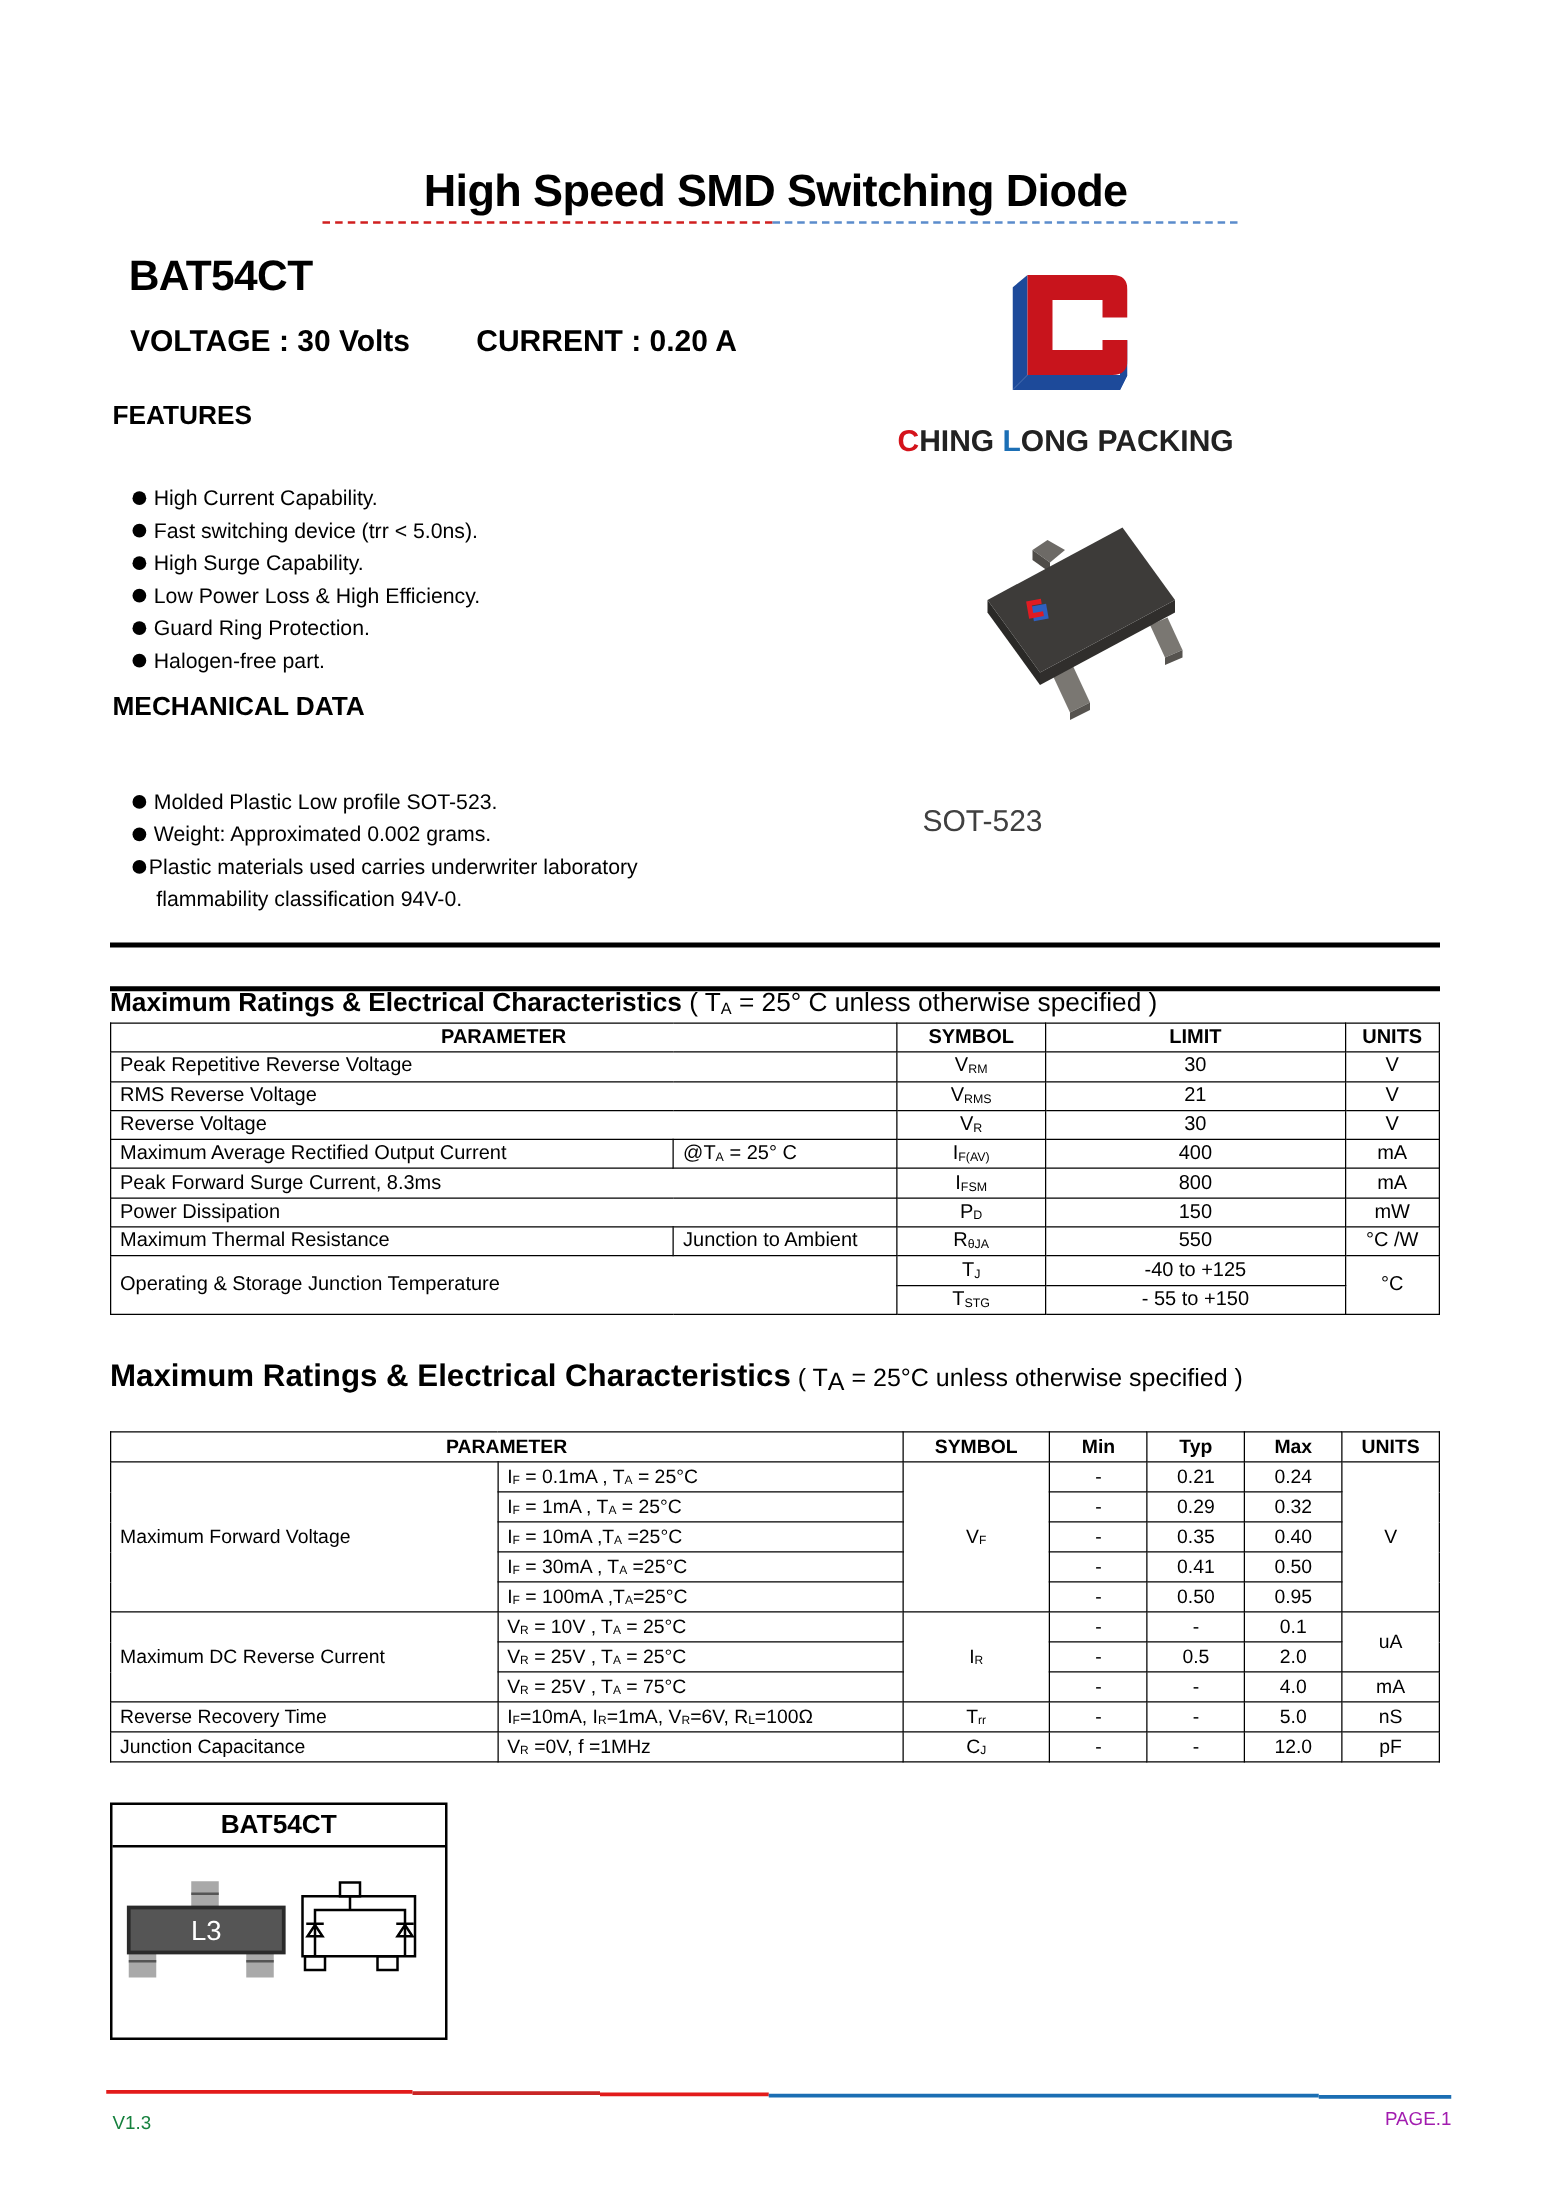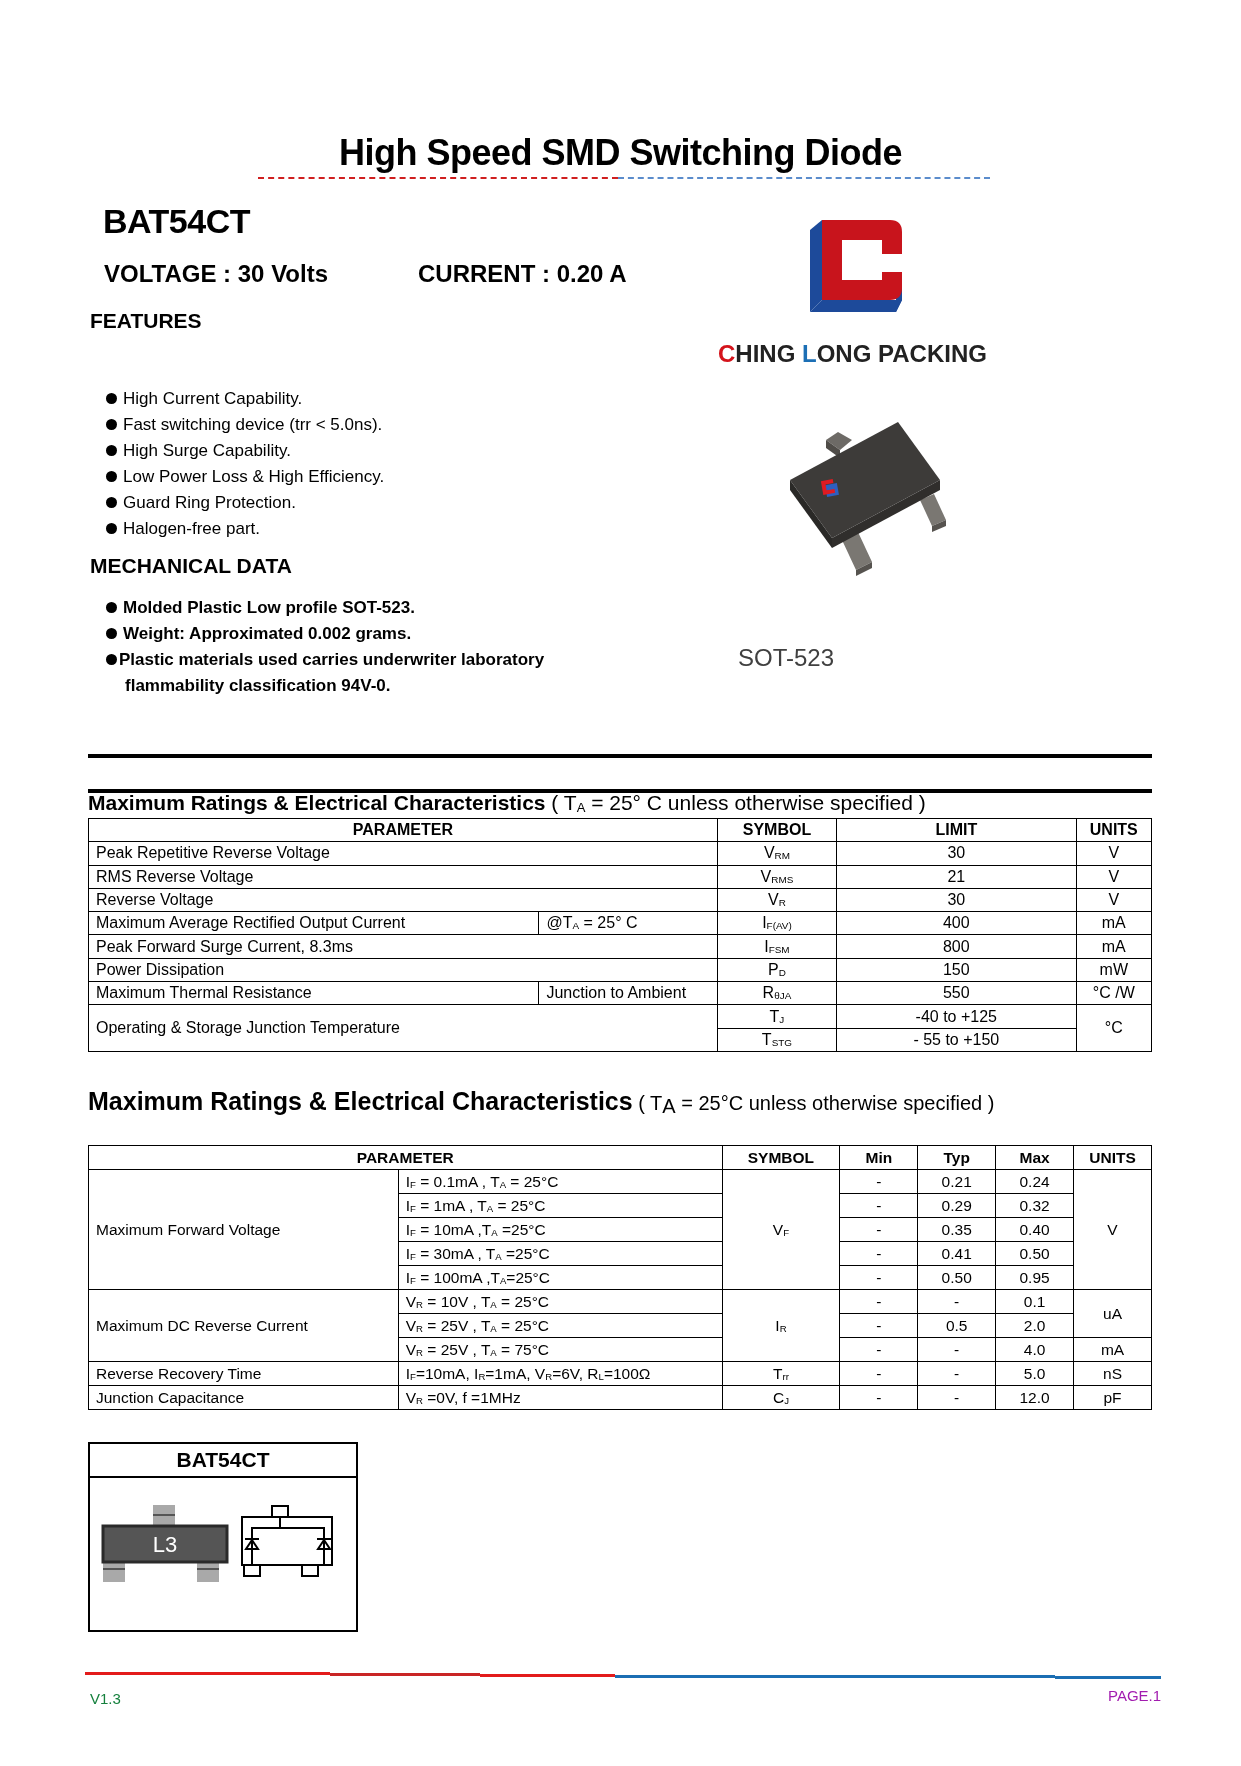--- a/index.html
+++ b/index.html
@@ -9,21 +9,21 @@
   .cond { font-family:"Liberation Sans Narrow","Liberation Sans", sans-serif; }
 
   .doc-title { left:0; width:1241px; top:132px; text-align:center; font-size:36px; font-weight:bold; letter-spacing:-0.5px; }
   .title-rule { top:177px; height:0; }
   .title-rule.red { left:258px; width:360px; border-top:2px dashed #d01f1f; }
   .title-rule.blue { left:618px; width:372px; border-top:2px dashed #5b8ccc; }
 
   .part-no { left:103px; top:202px; font-size:34px; font-weight:bold; letter-spacing:-0.5px; }
   .rating { top:260px; font-size:24px; font-weight:bold; }
   .rating.volt { left:104px; }
-  .rating.curr { left:381px;margin-left:37px; }
+  .rating.curr { left:381px; }
 
   .section-h { left:90px; font-size:21px; font-weight:bold; }
   .bullets { left:90px; font-size:17px; line-height:26px; margin:16px; padding:0; list-style:none; }
   .bullets li { display:flex; align-items:flex-start; }
   .bullets .dot { display:inline-block; width:11px; height:11px; border-radius:50%; background:#000; margin:7px 6px 0 0; flex:none; }
   .bullets .indent { padding-left:19px;align-items:center; }
 
   .logo { left:810px; top:216px; width:92px; height:96px; }
   .brand { left:718px; top:340px; font-size:24px; font-weight:bold; color:#222; }
   .brand .r { color:#d4131b; }
@@ -73,21 +73,21 @@
 <svg class="abs logo" viewBox="0 0 92 96">
   <polygon points="0,14 12,4 12,84 0,96" fill="#1d4a9a"></polygon>
   <polygon points="0,96 12,84 92,84 86,96" fill="#1d4a9a"></polygon>
   <polygon points="86,96 92,84 92,56 86,62" fill="#1d4a9a"></polygon>
   <path d="M12,4 H80 Q92,4 92,16 V38 H72 V24 H32 V64 H72 V56 H92 V72 Q92,84 80,84 H12 Z" fill="#c8141c"></path>
 </svg>
 <div class="abs brand">
   <span class="r">C</span><span>HING </span><span class="b">L</span><span>ONG PACKING</span>
 </div>
 
-<div class="abs section-h" style="top:309px;">FEATURES</div>
+<div class="abs section-h" style="top:321px;">FEATURES</div>
 <ul class="abs bullets" style="top:370px;">
   <li>
       <span class="dot"></span>
       <span>High Current Capability.</span>
     </li>
   <li>
       <span class="dot"></span>
       <span>Fast switching device (trr &lt; 5.0ns).</span>
     </li>
   <li>
@@ -102,21 +102,21 @@
       <span class="dot"></span>
       <span>Guard Ring Protection.</span>
     </li>
   <li>
       <span class="dot"></span>
       <span>Halogen-free part.</span>
     </li>
 </ul>
 
 <div class="abs section-h" style="top:554px;">MECHANICAL DATA</div>
-<ul class="abs bullets" style="top:579px;font-weight:bold;">
+<ul class="abs bullets" style="top:613px;">
   <li>
       <span class="dot"></span>
       <span>Molded Plastic Low profile SOT-523.</span>
     </li>
   <li>
       <span class="dot"></span>
       <span>Weight: Approximated 0.002 grams.</span>
     </li>
   <li>
       <span class="dot" style="margin-right:2px;"></span>

